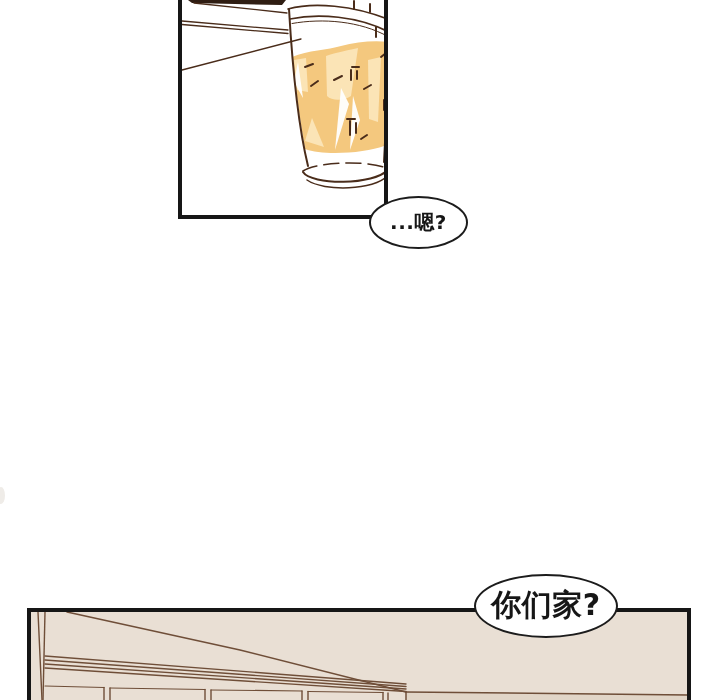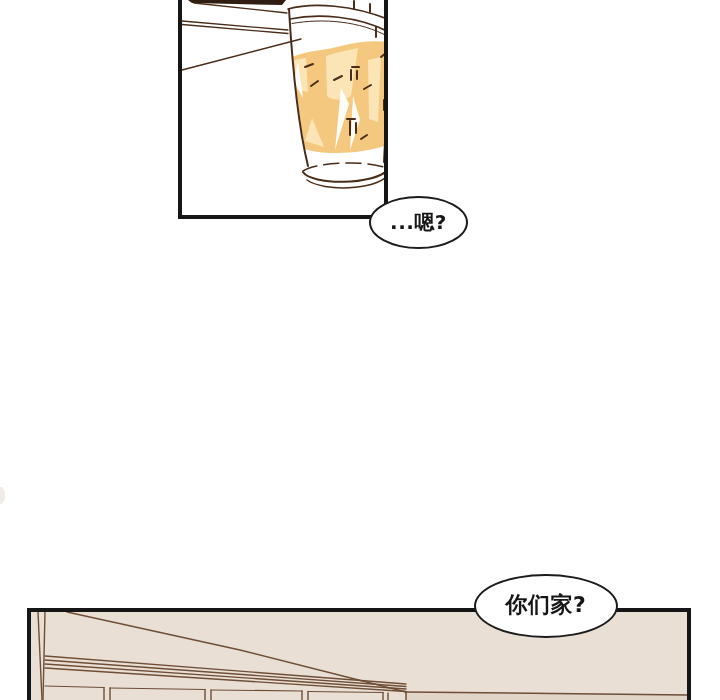--- a/index.html
+++ b/index.html
@@ -16,21 +16,21 @@
     border-radius:50%;display:flex;align-items:center;justify-content:center;
     z-index:5;box-sizing:border-box;
   }
   .bubble .bubble-text{
     color:#161616;font-weight:600;letter-spacing:0.5px;white-space:nowrap;
     line-height:1;
   }
   #bubble-ellipsis{left:369px;top:196px;width:99px;height:53px;}
   #bubble-ellipsis .bubble-text{font-size:20px;padding-bottom:2px;}
   #bubble-question{left:474px;top:574px;width:144px;height:64px;}
-  #bubble-question .bubble-text{font-size:22px;padding-bottom:3px;}
+  #bubble-question .bubble-text{font-size:30px;padding-bottom:3px;}
   #panel-drink{left:178px;top:0;width:210px;height:219px;z-index:1;}
   #panel-room{left:27px;top:608px;width:664px;height:92px;z-index:1;}
   .edge-smudge{
     position:absolute;left:-3px;top:487px;width:8px;height:17px;
     background:#efece8;border-radius:50%;z-index:0;
   }
 </style>
 </head>
 <body>
 

